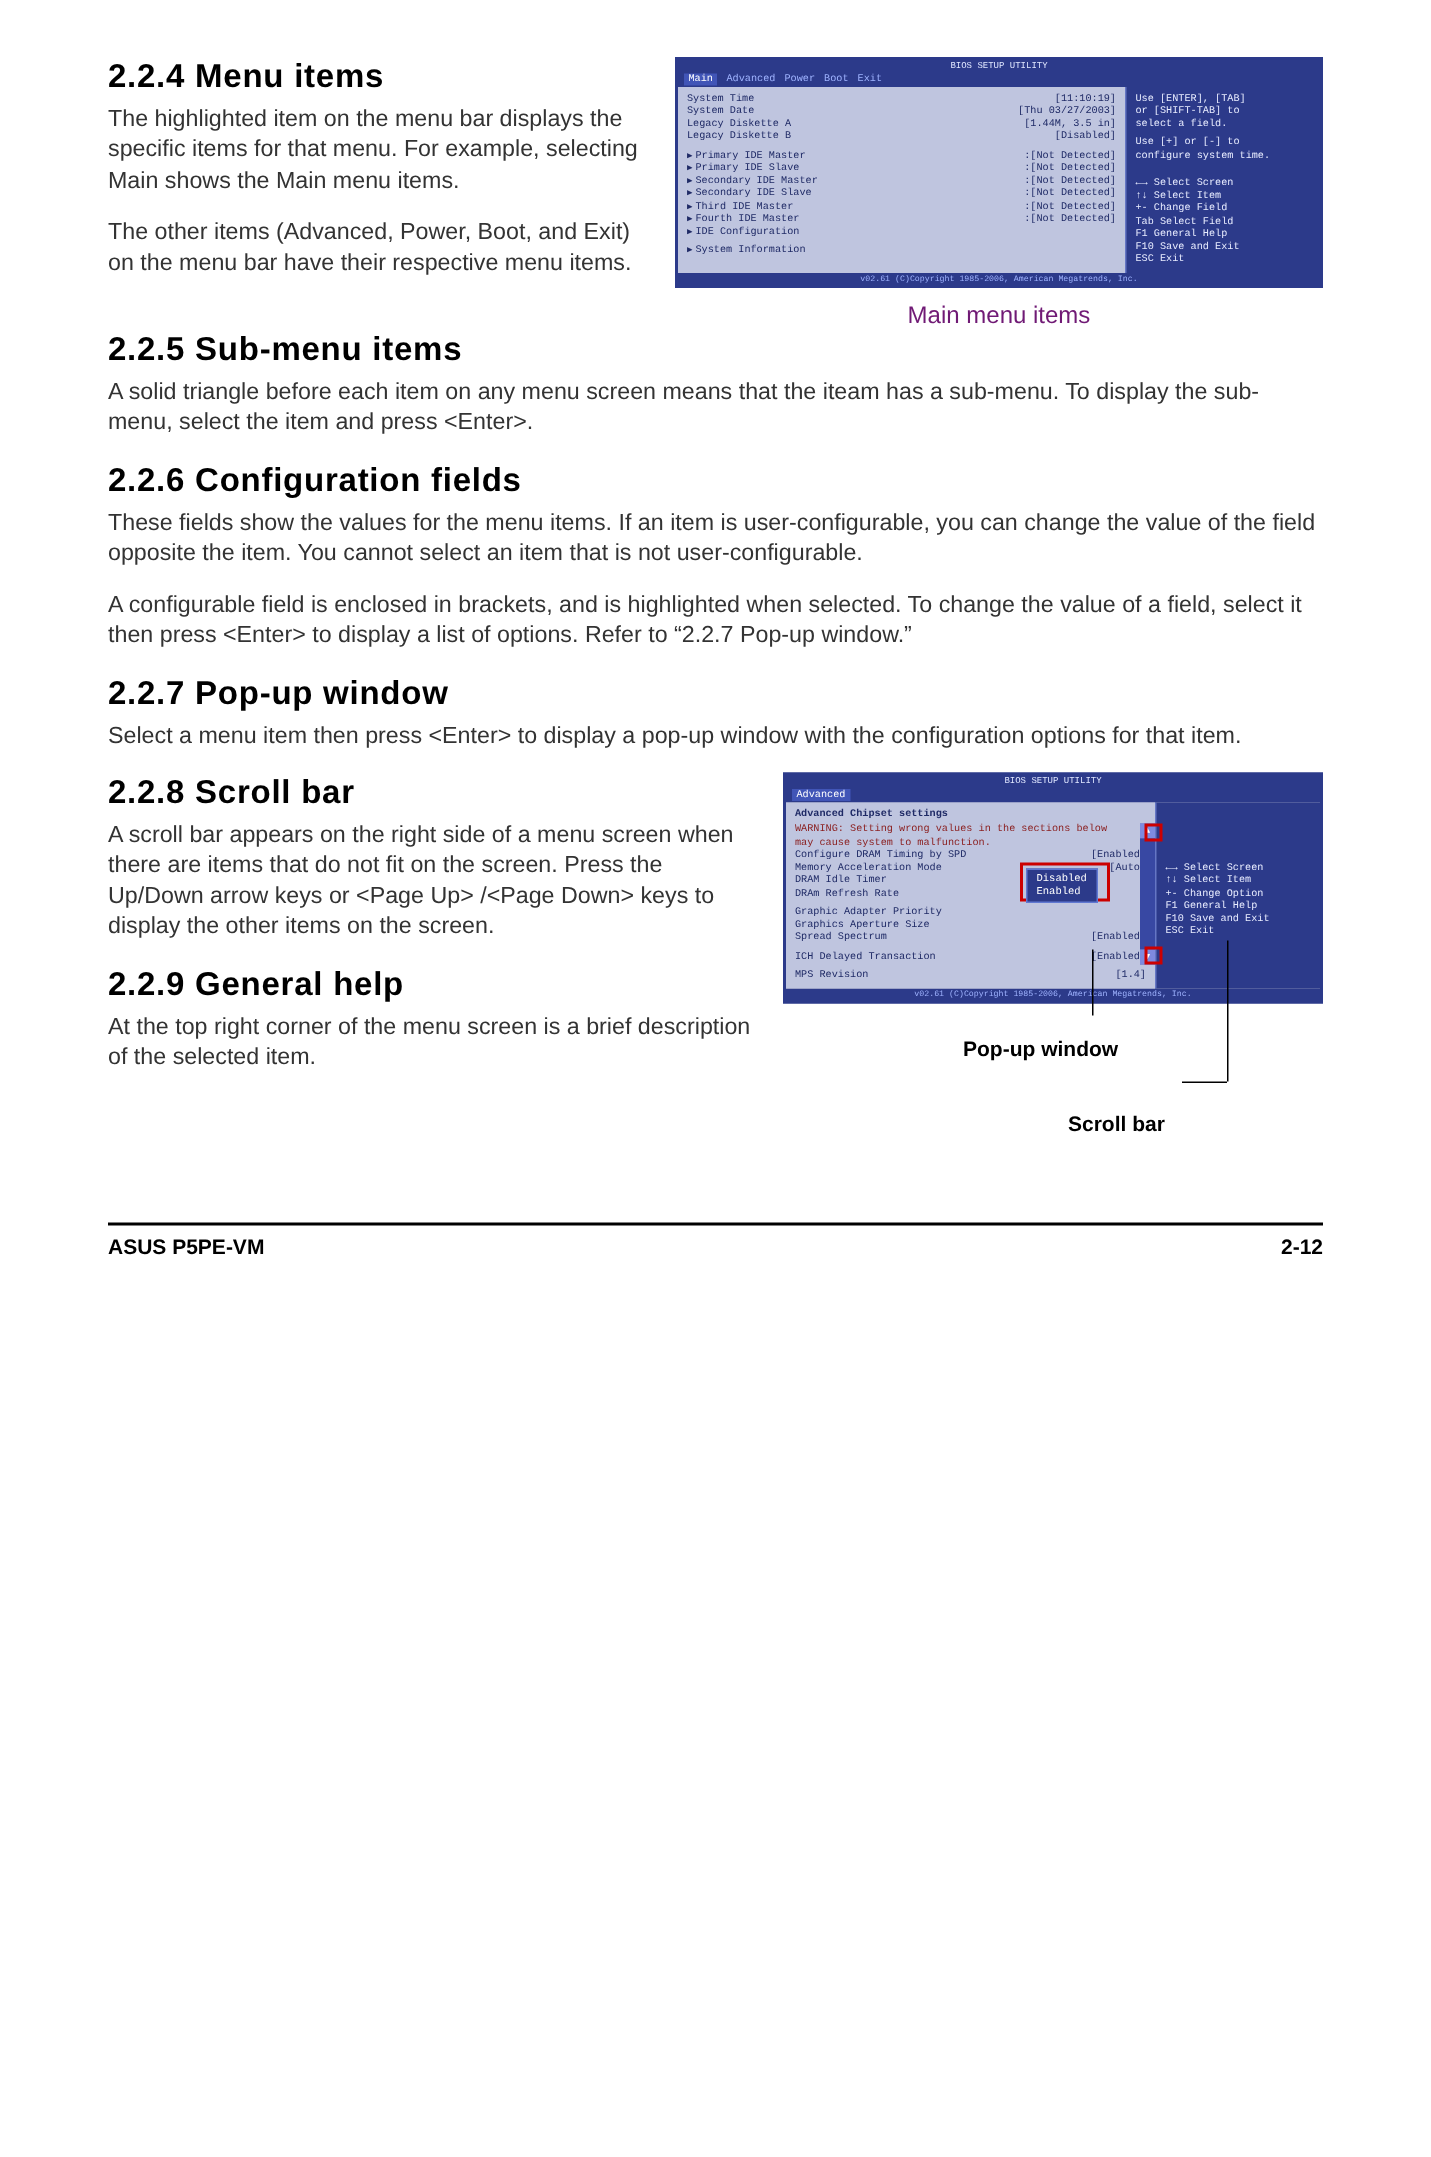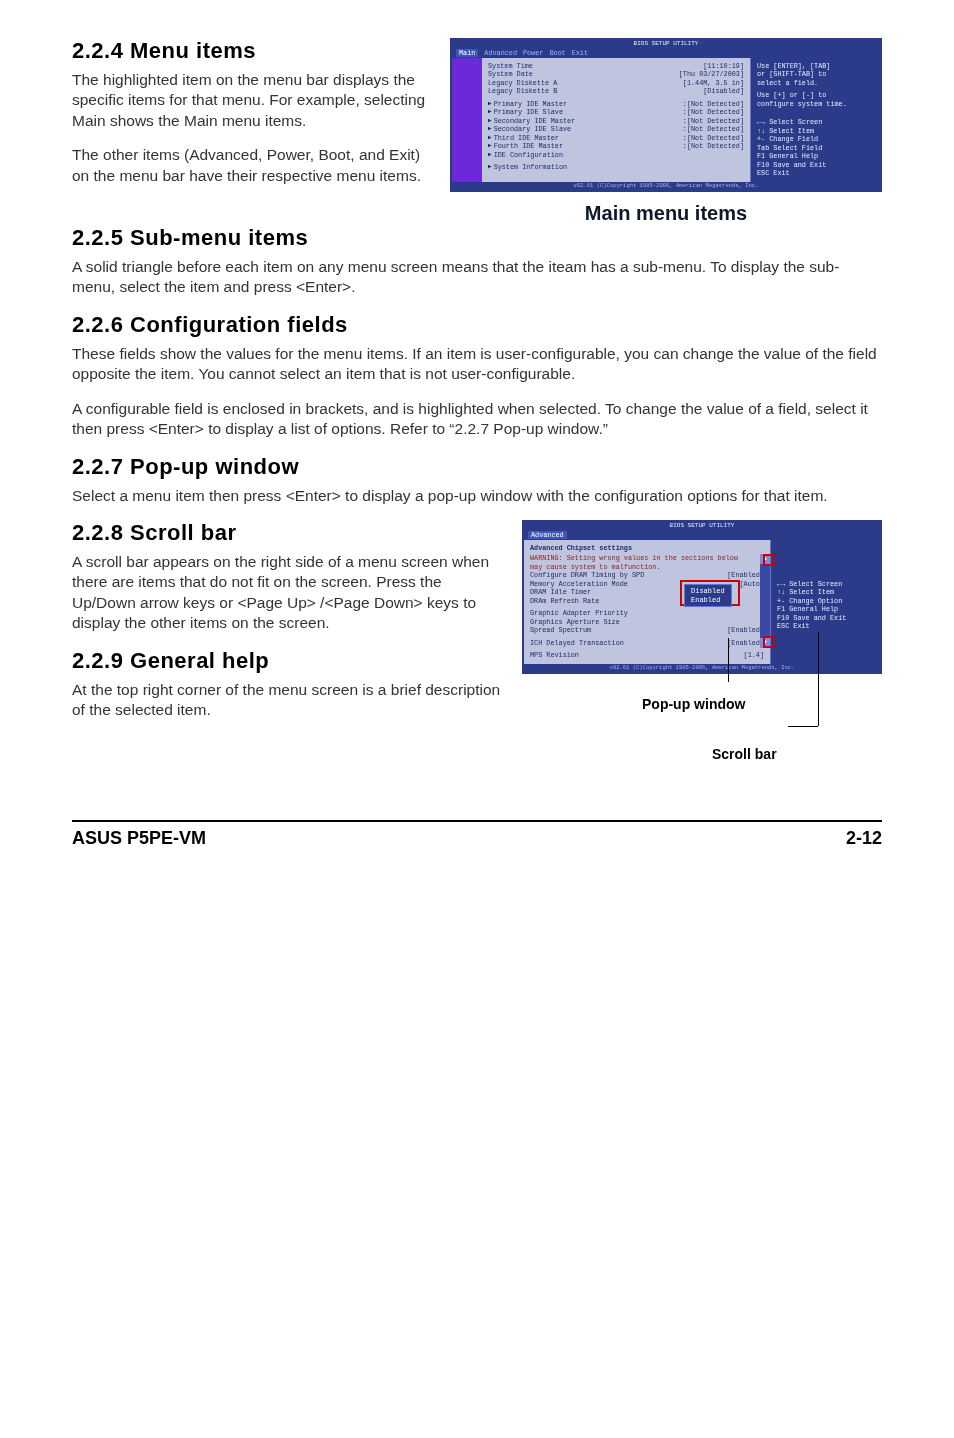--- a/index.html
+++ b/index.html
@@ -57,22 +57,21 @@
   .bios-topbar .tab { background:#4155b7; color:#fff; padding:0 3px; }
   .bios-title {
     background:#2c3a8a;
     text-align:center;
     color:#dfe6ff;
     font-size:6px;
     height:8px;
   }
   .bios-body {
     display:flex;
-    background:#6d28d9;
-    padding-left:30px;
+    background:#15803d;
   }
   .bios-left {
     flex: 1;
     background:#bfc5df;
     color:#1f2a66;
     padding:4px 6px;
   }
   .bios-right {
     width: 130px;
     background:#2c3a8a;
@@ -88,25 +87,25 @@
   .bios-bottombar {
     background:#2c3a8a;
     color:#9fb3ff;
     font-size:5.5px;
     text-align:center;
     height:8px;
     padding-top:1px;
   }
   .fig-caption {
     font-family: "Arial Black", Arial, sans-serif;
-    font-weight:700;
-    font-size:20px;
+    font-weight:400;
+    font-size:16px;
     text-align:center;
     margin-top:10px;
-    color:#0f172a;
+    color:#701a75;
   }
 
   
   .bios-fig2 {
     width: 360px;
     border: 2px solid #2c3a8a;
     background:#2c3a8a;
     font-family:"Courier New",monospace;
     font-size:6.8px;
     line-height:1.25;
@@ -182,21 +181,21 @@
   
   .footer-rule {
     border-top:2px solid #000;
     margin-top:70px;
   }
   .footer-row {
     display:flex;
     justify-content:space-between;
     font-family:"Arial Black",Arial,sans-serif;
     font-weight:900;
-    font-size:18px;
+    font-size:14px;
     padding-top:6px;
     color:#000;
     text-align:right;
   }
 
   
   .scrollbar {
     position:absolute;
     top:14px; right:0px;
     width:10px;

